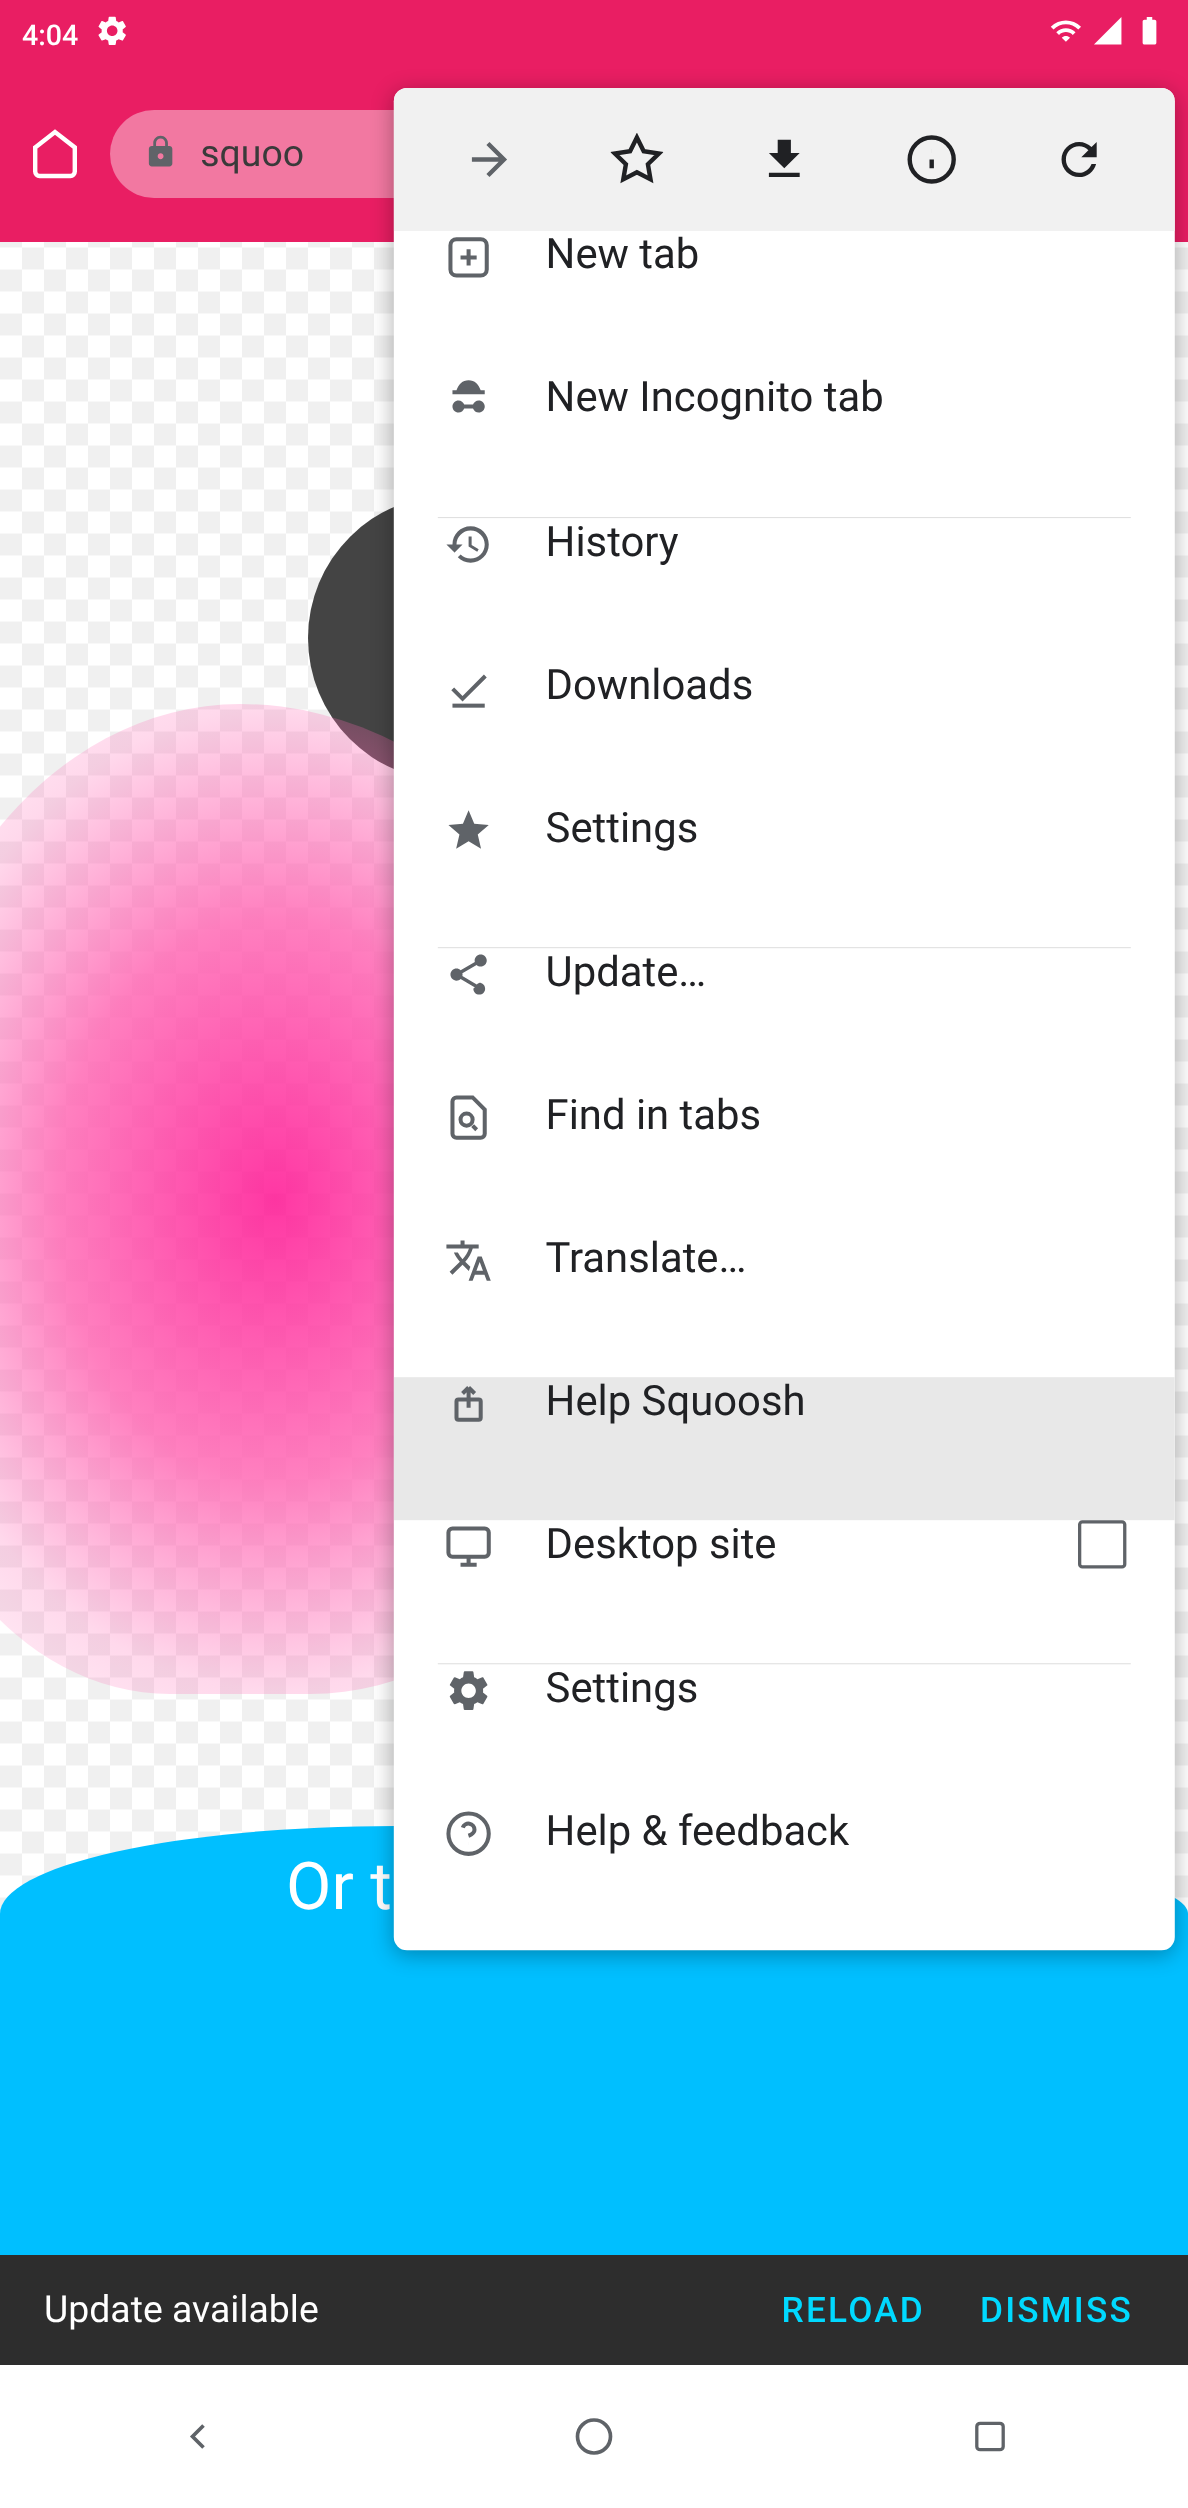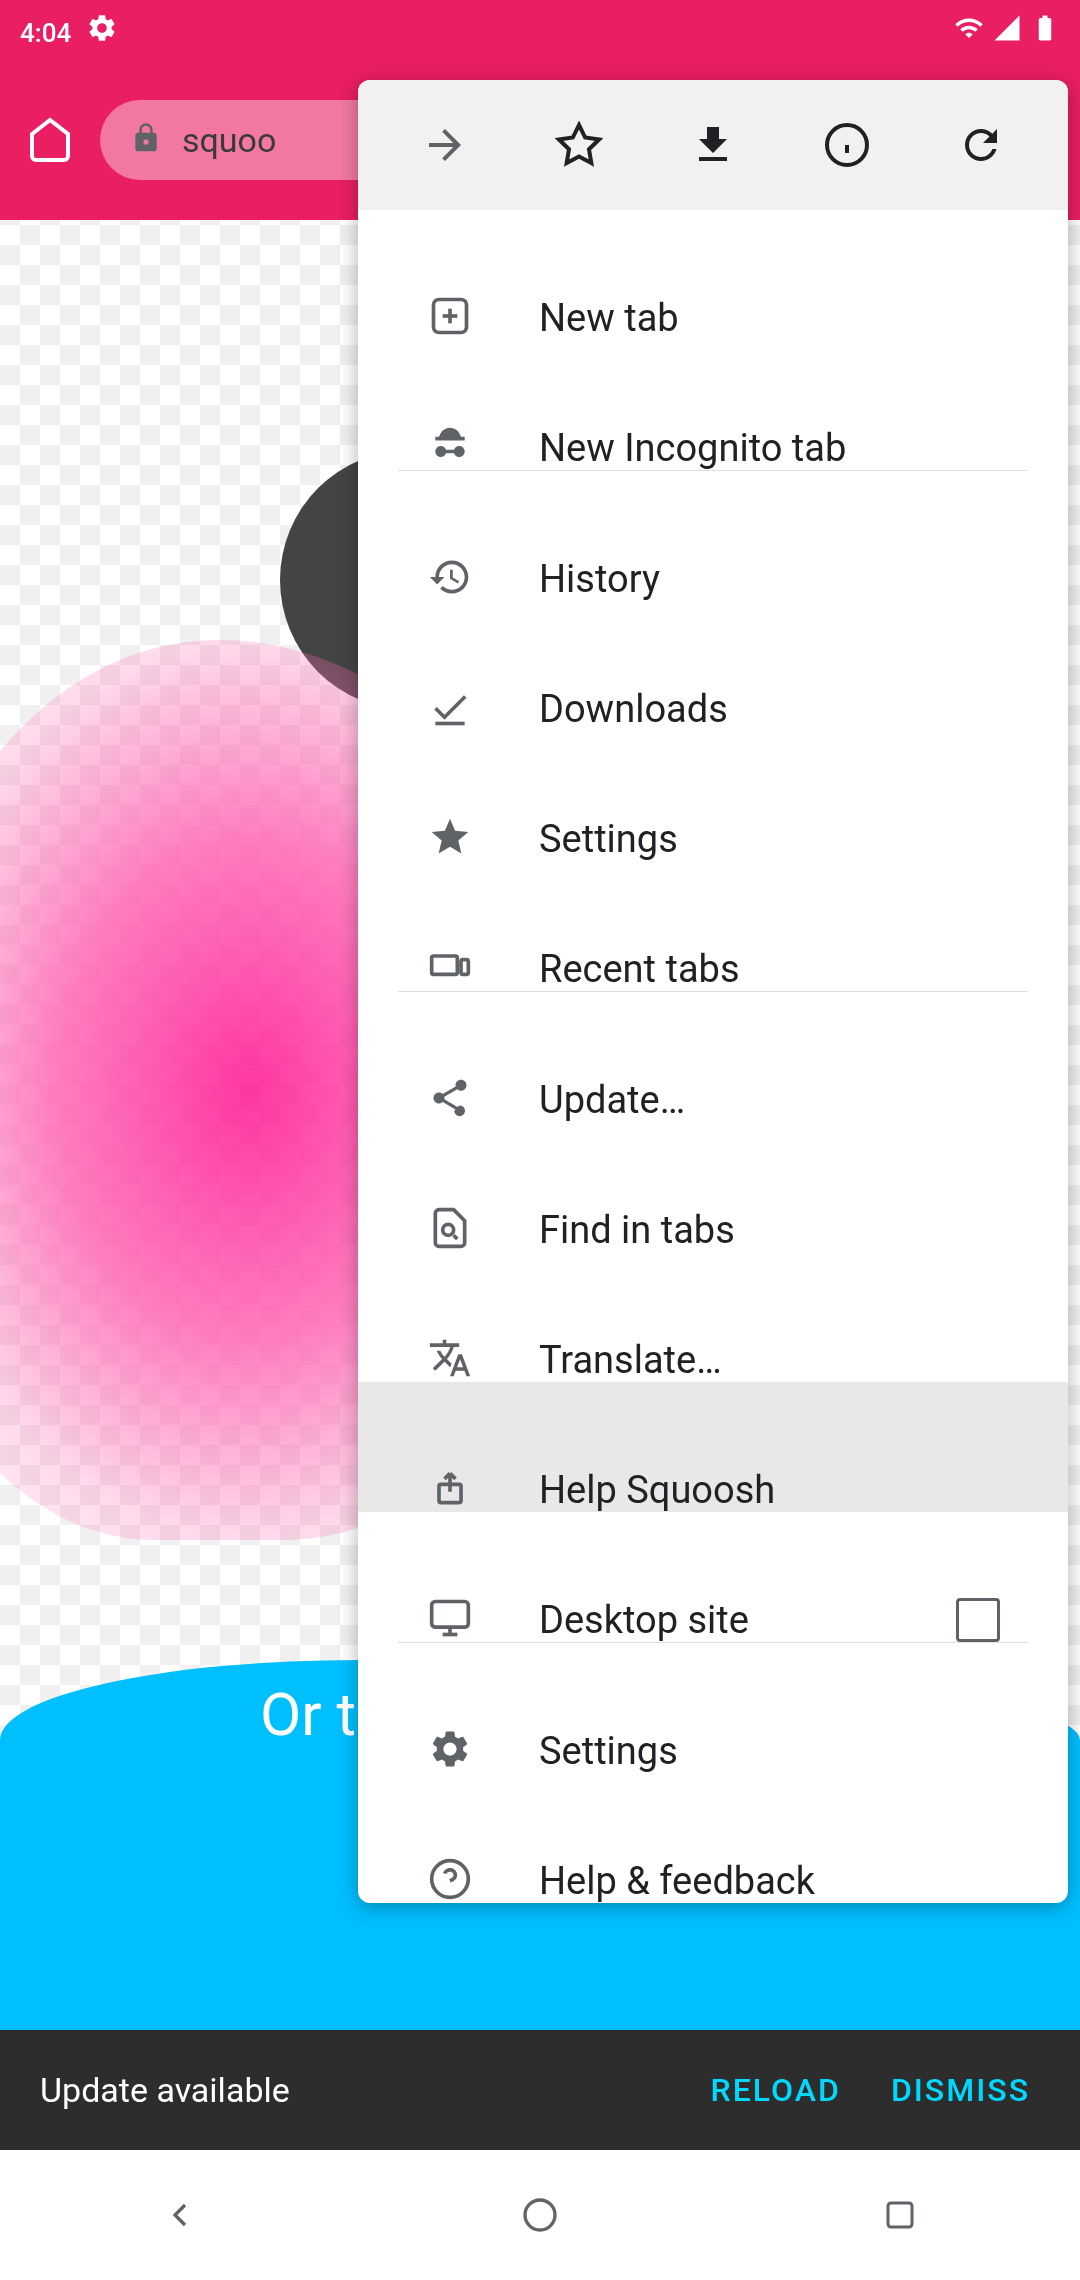--- a/index.html
+++ b/index.html
@@ -176,23 +176,23 @@
       justify-content: center;
     }
     
     .menu-items {
       padding: 0;
     }
     
     .menu-item {
       height: 130px;
       display: flex;
-      align-items: flex-end;
-      padding: 0 68px;
-      gap: 65px;
+      align-items: flex-start;
+      padding: 0 44px;
+      gap: 46px;
       cursor: pointer;
     }
     
     .menu-item.highlighted {
       background: #e8e8e8;
     }
     
     .menu-item-icon {
       width: 48px;
       height: 48px;
@@ -220,21 +220,21 @@
       border: 3px solid #5f6368;
       border-radius: 4px;
     }
     
     
     .snackbar {
       position: absolute;
       bottom: 130px;
       left: 0;
       right: 0;
-      height: 120px;
+      height: 100px;
       background: #2d2d2d;
       display: flex;
       align-items: center;
       padding: 0 40px;
       gap: 30px;
       justify-content: flex-end;
     }
     
     .snackbar-text {
       flex: 1;
@@ -409,29 +409,20 @@
 
     <div class="menu-item">
       <span class="menu-item-icon">
         <svg width="44" height="44" viewBox="0 0 24 24" fill="#5f6368">
             <path d="M12 17.27L18.18 21l-1.64-7.03L22 9.24l-7.19-.61L12 2 9.19 8.63 2 9.24l5.46 4.73L5.82 21z"></path>
           </svg>
       </span>
       <span class="menu-item-label">Settings</span>
     </div>
 
-    <div class="menu-item">
-      <span class="menu-item-icon">
-        <svg width="44" height="44" viewBox="0 0 24 24" fill="none" stroke="#5f6368" stroke-width="2">
-            <rect x="2" y="6" width="14" height="10" rx="1"></rect>
-            <rect x="18" y="8" width="4" height="8" rx="1"></rect>
-          </svg>
-      </span>
-      <span class="menu-item-label">Recent tabs</span>
-    </div>
 
     <div class="menu-divider"></div>
 
     <div class="menu-item">
       <span class="menu-item-icon">
         <svg width="44" height="44" viewBox="0 0 24 24" fill="#5f6368">
             <path d="M18 16.08c-.76 0-1.44.3-1.96.77L8.91 12.7c.05-.23.09-.46.09-.7s-.04-.47-.09-.7l7.05-4.11c.54.5 1.25.81 2.04.81 1.66 0 3-1.34 3-3s-1.34-3-3-3-3 1.34-3 3c0 .24.04.47.09.7L8.04 9.81C7.5 9.31 6.79 9 6 9c-1.66 0-3 1.34-3 3s1.34 3 3 3c.79 0 1.5-.31 2.04-.81l7.12 4.16c-.5.21-.8.43-.8.65 0 1.61 1.31 2.92 2.92 2.92 1.61 0 2.92-1.31 2.92-2.92s-1.31-2.92-2.92-2.92z"></path>
           </svg>
       </span>
       <span class="menu-item-label">Update…</span>

